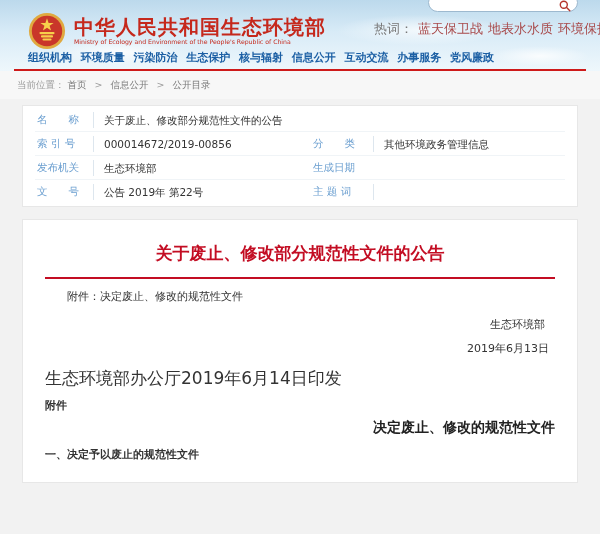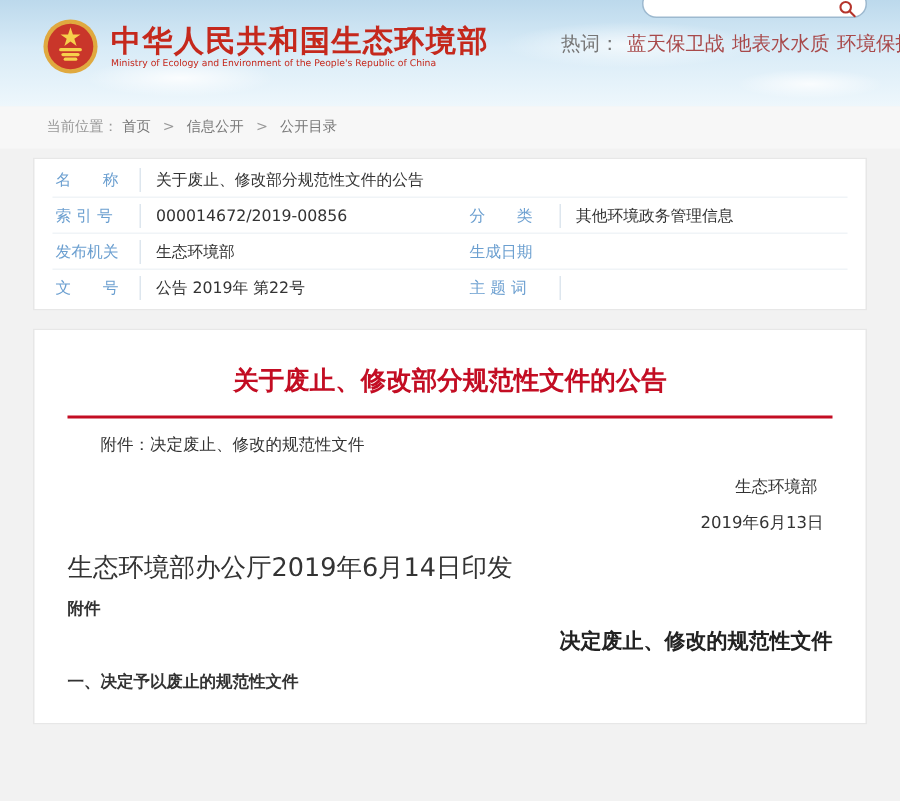--- a/index.html
+++ b/index.html
@@ -32,21 +32,21 @@
   .hotwords .hw-label{ color:#777; }
   .hotwords a{ color:#a8494a; text-decoration:none; margin-left:5px; cursor:pointer; }
   .hotwords a.adv{ color:#c5281c; font-weight:bold; }
 
   
   .nav{ height:24px; margin:0 14px; border-bottom:2px solid #ce1a1a;
     display:flex; justify-content:space-between; align-items:center; padding:0 92px 2px 14px; }
   .nav a{ color:#1b5fa4; font-weight:bold; font-size:11px; text-decoration:none; cursor:pointer; white-space:nowrap; }
 
   
-  .breadcrumb{ height:28px; line-height:28px; padding-left:31px; font-size:9.5px; color:#999; background:#f7f7f7; }
+  .breadcrumb{ height:28px; line-height:28px; padding-left:17px; font-size:9.5px; color:#999; background:#f7f7f7; }
   .breadcrumb a{ color:#777; text-decoration:none; cursor:pointer; }
   .breadcrumb .sep{ margin:0 5px; color:#999; }
 
   
   .meta-card{ margin:6px 22px 0; background:#fff; border:1px solid #e7e7e7; padding:2px 12px; }
   .meta-row{ display:grid; grid-template-columns:58px 218px 62px 1fr; align-items:center;
     height:24px; border-bottom:1px solid #f0f4f7; font-size:10.5px; }
   .meta-row:last-child{ border-bottom:none; }
   .meta-row.full{ grid-template-columns:58px 1fr; }
   .meta-label{ color:#6b9fd0; padding-left:2px; white-space:nowrap; }
@@ -99,20 +99,31 @@
               <line x1="7.6" y1="7.6" x2="10.8" y2="10.8" stroke="#b5342b" stroke-width="1.4" stroke-linecap="round"></line>
             </svg>
           </span>
         </div>
         <div class="hotwords">
           <span class="hw-label">热词：</span><a>蓝天保卫战</a><a>地表水水质</a><a>环境保护税</a><a class="adv">高级检索</a>
         </div>
       </div>
     </div>
 
+    <nav class="nav">
+      <a>组织机构</a>
+      <a>环境质量</a>
+      <a>污染防治</a>
+      <a>生态保护</a>
+      <a>核与辐射</a>
+      <a>信息公开</a>
+      <a>互动交流</a>
+      <a>办事服务</a>
+      <a>党风廉政</a>
+    </nav>
   </header>
 
   <div class="breadcrumb">
     <span>当前位置：</span>
     <a>首页</a>
     <span class="sep">&gt;</span>
     <a>信息公开</a>
     <span class="sep">&gt;</span>
     <a>公开目录</a>
   </div>

